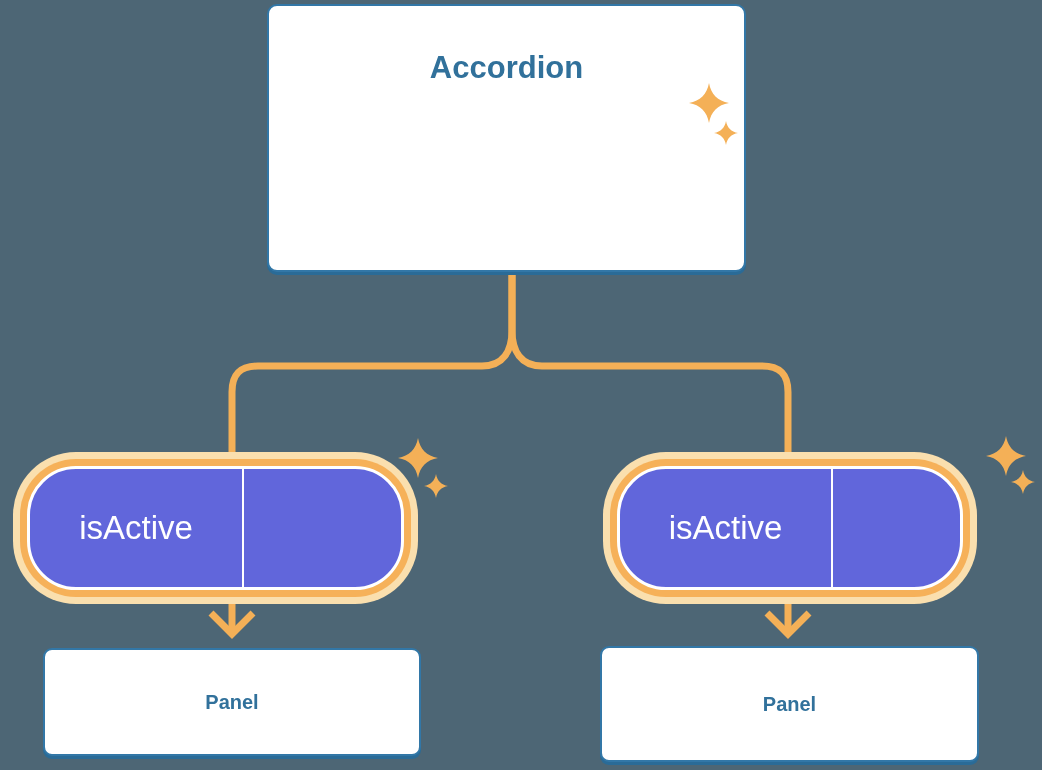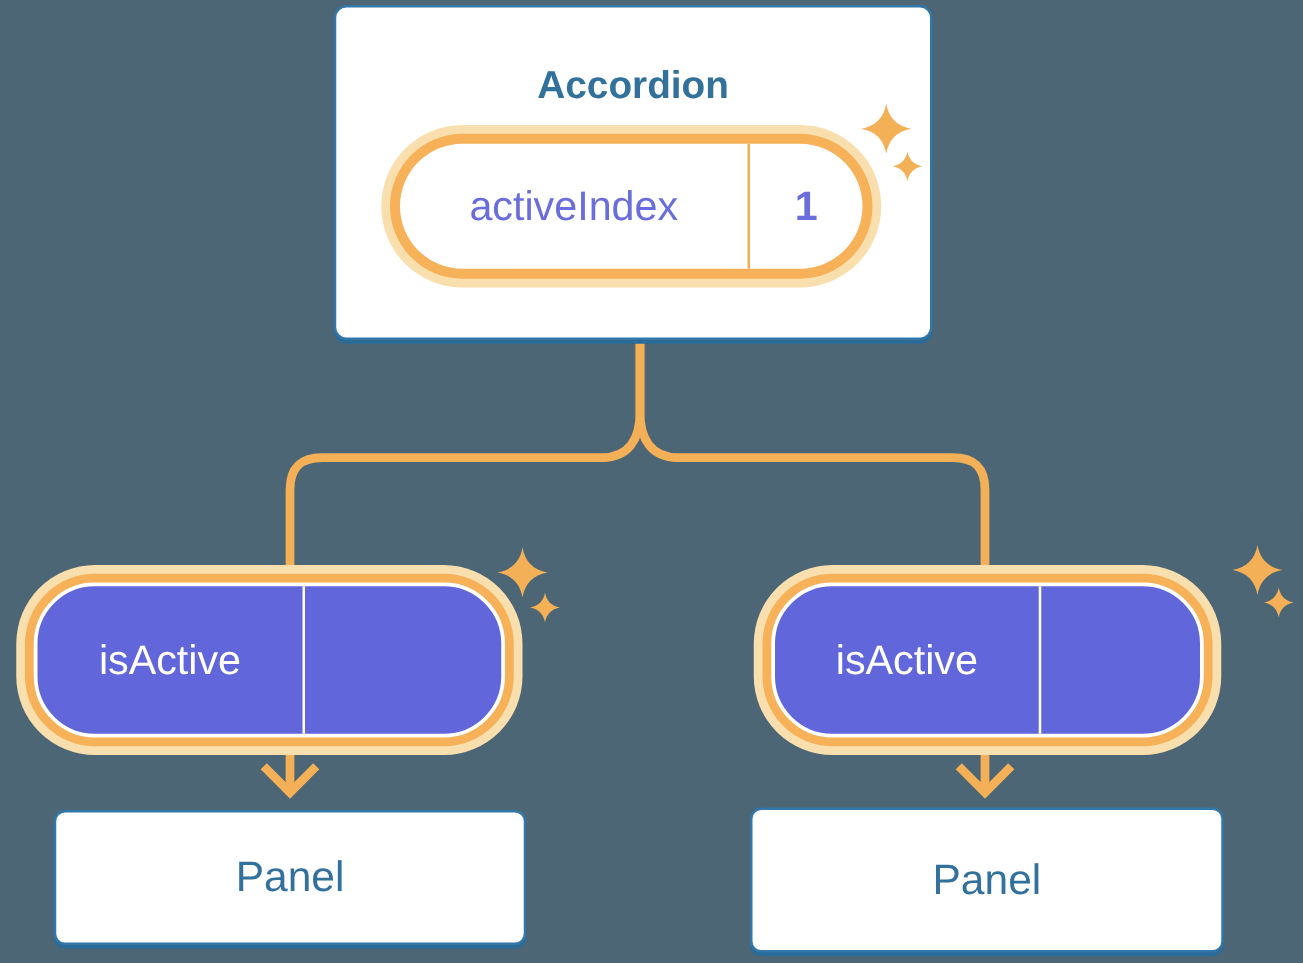--- a/index.html
+++ b/index.html
@@ -49,21 +49,21 @@
   }
   .box-title{
     margin-top:44px;
     font-size:31px;
     font-weight:600;
     color:var(--blue-text);
   }
   .panel-box{
     border-radius:9px;
     display:flex;align-items:center;justify-content:center;
-    font-size:34px;font-weight:400;color:var(--blue-text);
+    font-size:20px;font-weight:700;color:var(--blue-text);
   }
   .panel-left{left:43px;top:648px;width:378px;height:108px;}
   .panel-right{left:600px;top:646px;width:379px;height:116px;}
   .pill{
     position:absolute;z-index:2;
     display:flex;align-items:stretch;
     font-size:33px;
   }
   .pill-state{
     left:320px;top:115px;width:370px;height:100px;
@@ -107,25 +107,20 @@
     <path d="M512 268 V330 C512 351 503 366 482 366 H258 C240 366 232 374 232 392 V633"></path>
     <path d="M512 268 V330 C512 351 521 366 542 366 H762 C780 366 788 374 788 392 V633"></path>
     <path d="M211 613 L232 634 L253 613"></path>
     <path d="M767 613 L788 634 L809 613"></path>
   </svg>
 
   <div class="card accordion-box">
     <div class="box-title">Accordion</div>
   </div>
 
-  <div class="pill pill-state">
-    <div class="pill-cell pill-name">activeIndex</div>
-    <div class="pill-divider divider-orange"></div>
-    <div class="pill-cell pill-value">1</div>
-  </div>
 
   <div class="pill pill-prop pill-prop-left">
     <div class="pill-cell pill-name">isActive</div>
     <div class="pill-divider divider-white"></div>
   </div>
 
   <div class="pill pill-prop pill-prop-right">
     <div class="pill-cell pill-name">isActive</div>
     <div class="pill-divider divider-white"></div>
   </div>

